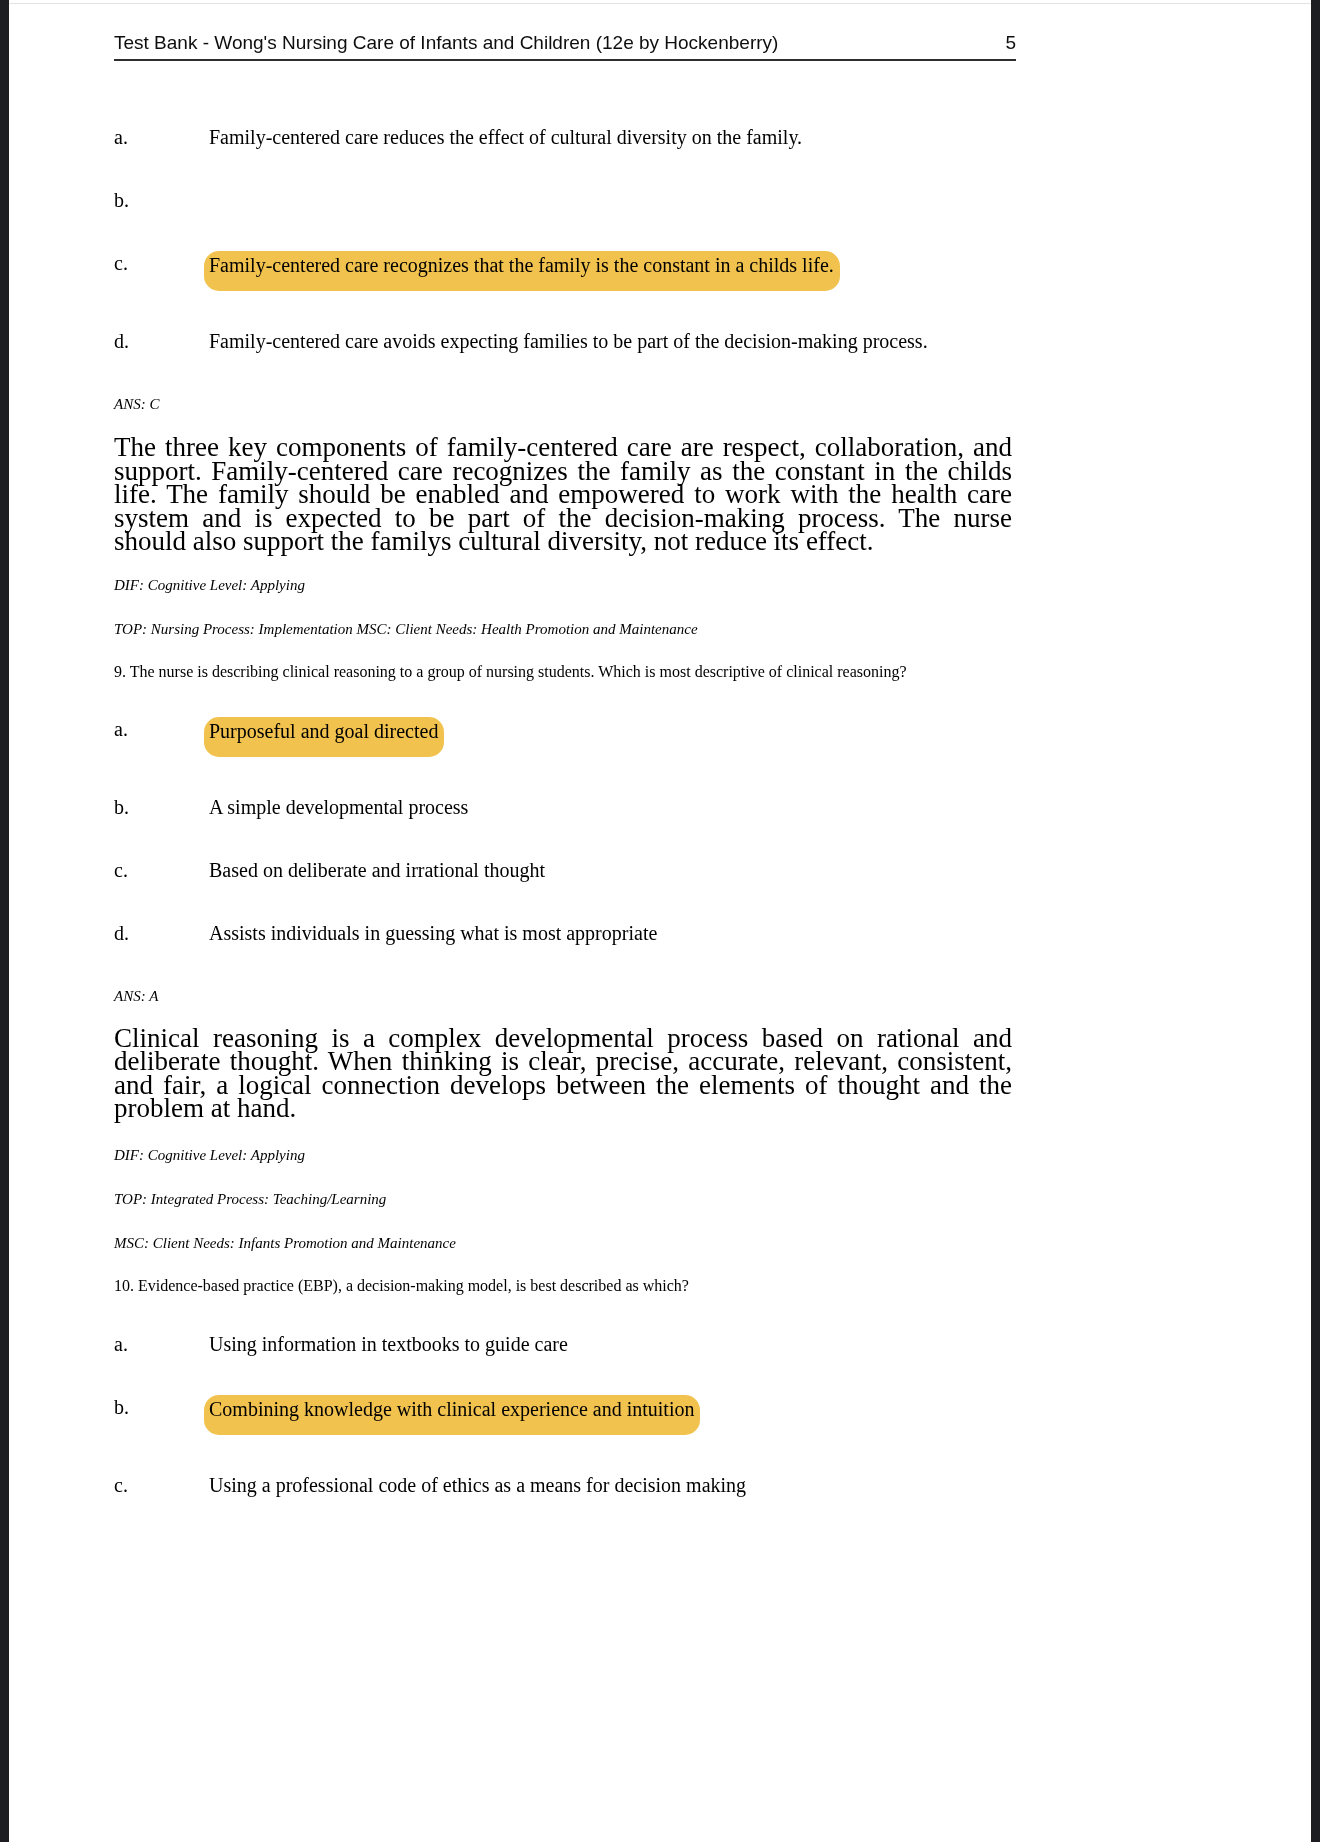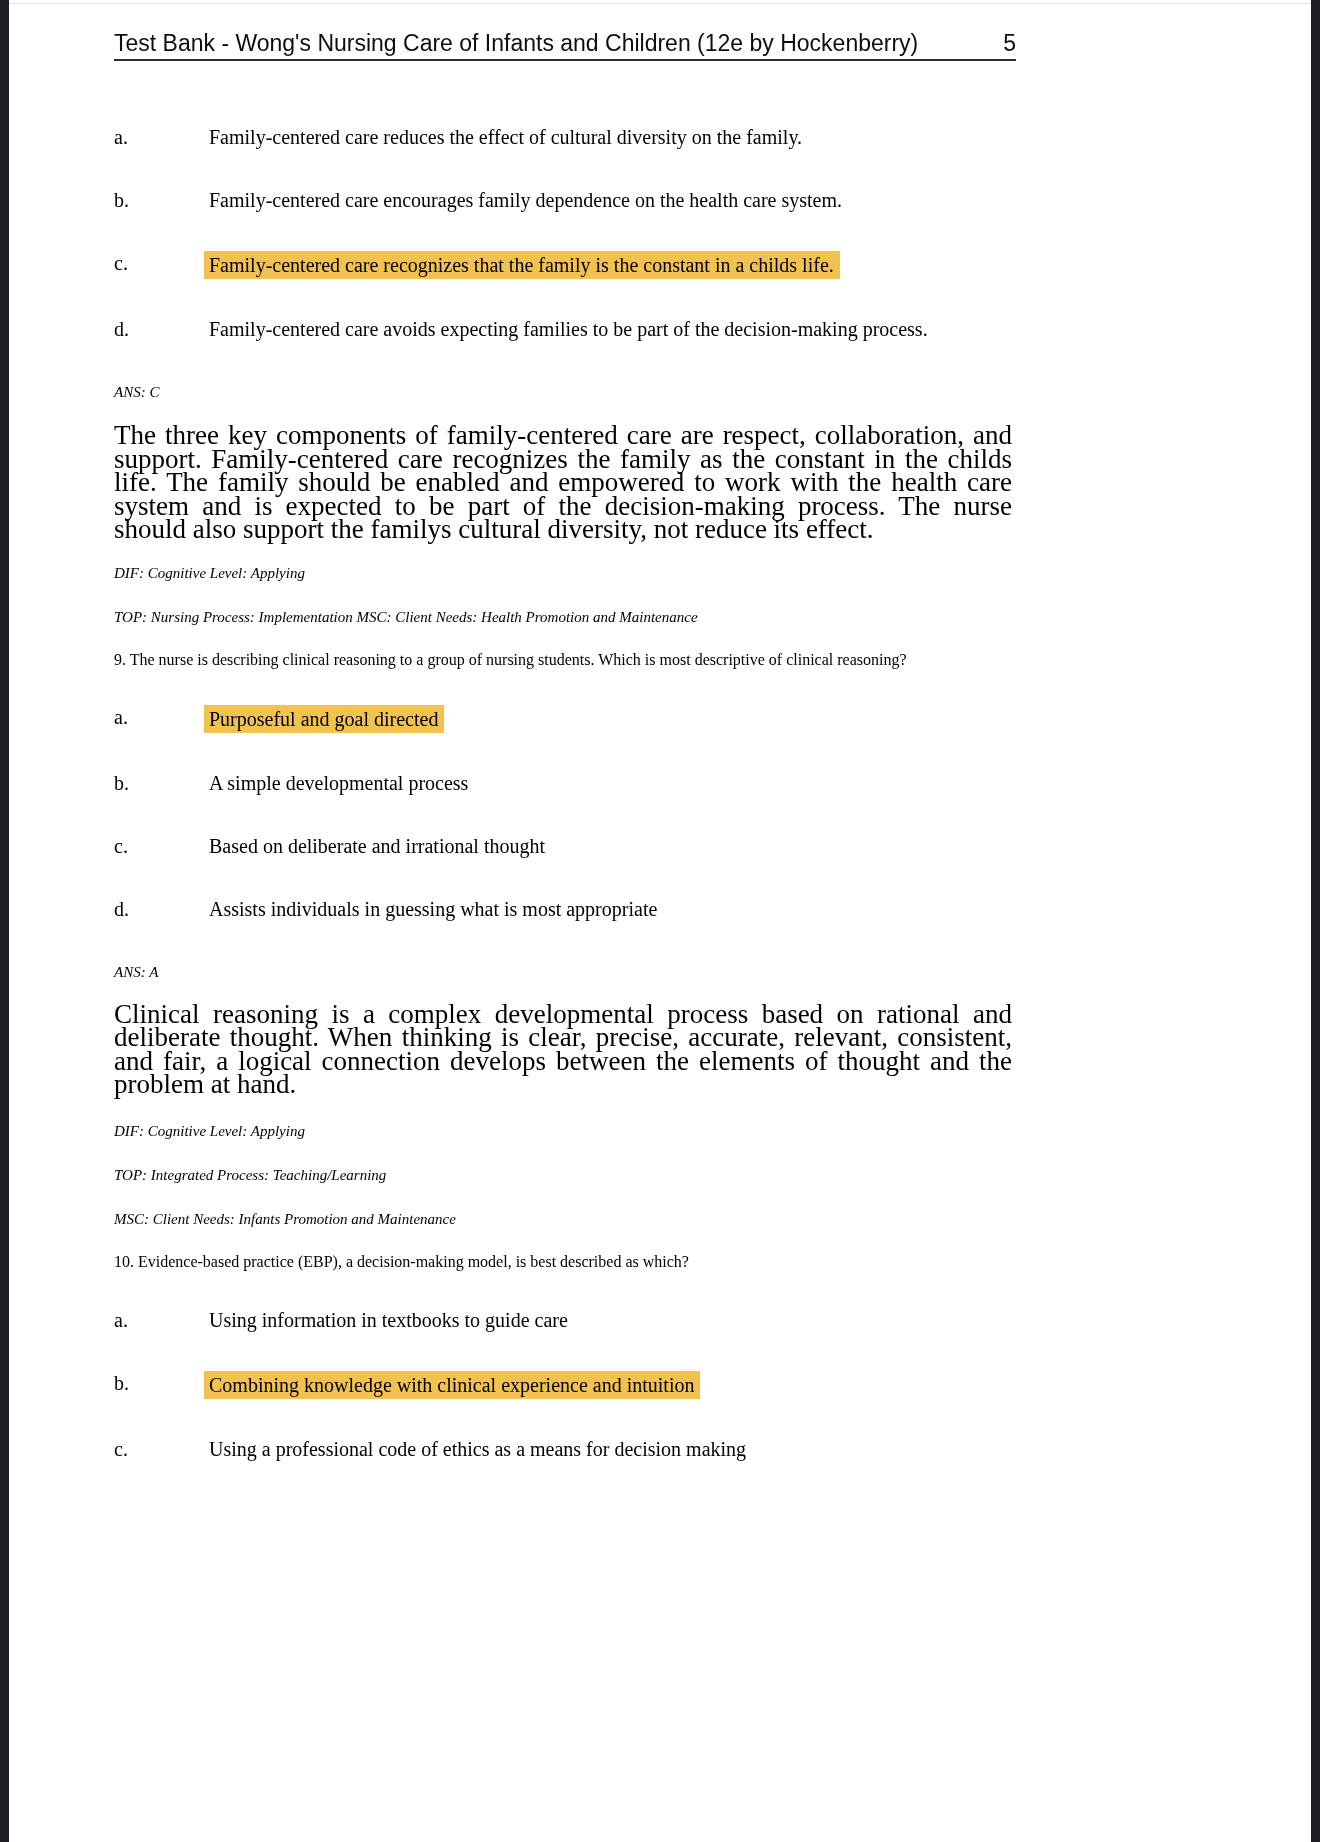--- a/index.html
+++ b/index.html
@@ -17,40 +17,41 @@
   .topline { position:absolute; top:3px; left:9px; right:9px; height:1px; background:#e4e4e4; }
 
   .page { position:absolute; inset:0; padding:32px 0 0 114px; }
 
   .header {
     width:902px;
     display:flex;
     justify-content:space-between;
     align-items:flex-end;
     font-family:"Liberation Sans","DejaVu Sans",sans-serif;
-    font-size:23px;
+    font-size:19px;
     line-height:22px;
     color:#0e0e0e;
     padding-bottom:5px;
     border-bottom:2px solid #2e2e2e;
   }
 
   .opt {
     display:flex;
     width:900px;
     font-size:20px;
     line-height:25px;
     margin-bottom:38px;
   }
   .opt .letter { width:95px; flex:none; }
   .otext { white-space:pre-wrap; }
   .otext.hl {
     background:var(--hl,#f1c24e);
-    padding:2px 6px 1px 5px;
+    padding:2px 6px 13px 5px;
     margin-left:-5px;
+    border-radius:15px;
   }
 
   .meta { font-size:15px; line-height:25px; width:900px;font-style:italic; }
   .para {
     font-size:27px;
     line-height:23.5px;
     width:898px;
     text-align:justify;
   }
   .question { font-size:16px; line-height:24px; width:898px; }
@@ -73,21 +74,20 @@
     <span>5</span>
   </div>
 
   <div>
     <div class="opt mt64">
       <span class="letter">a.</span>
       <span class="otext">Family-centered care reduces the effect of cultural diversity on the family.</span>
     </div>
     <div class="opt">
       <span class="letter">b.</span>
-      <span class="otext">Family-centered care encourages family dependence on the health care system.</span>
     </div>
     <div class="opt">
       <span class="letter">c.</span>
       <span class="otext hl">Family-centered care recognizes that the family is the constant in a childs life.</span>
     </div>
     <div class="opt">
       <span class="letter">d.</span>
       <span class="otext">Family-centered care avoids expecting families to be part of the decision-making process.</span>
     </div>
   </div>

